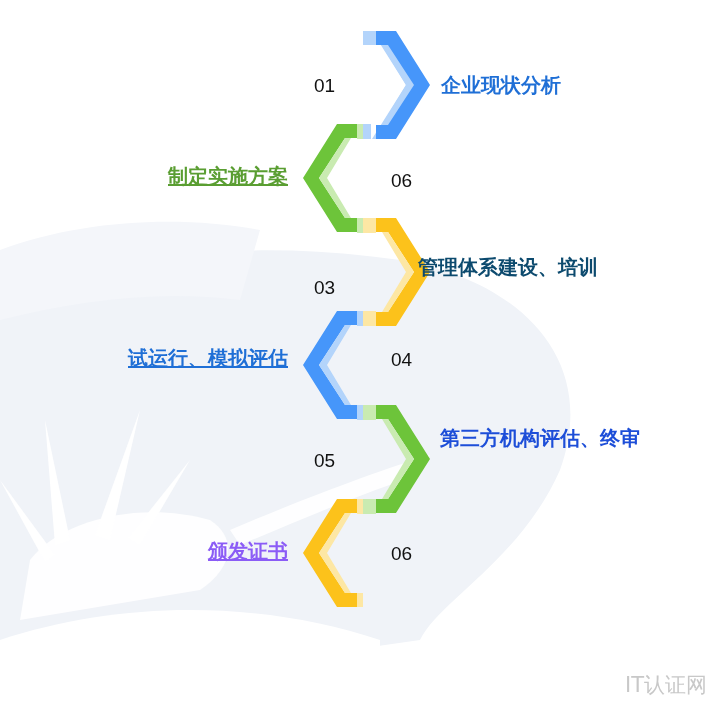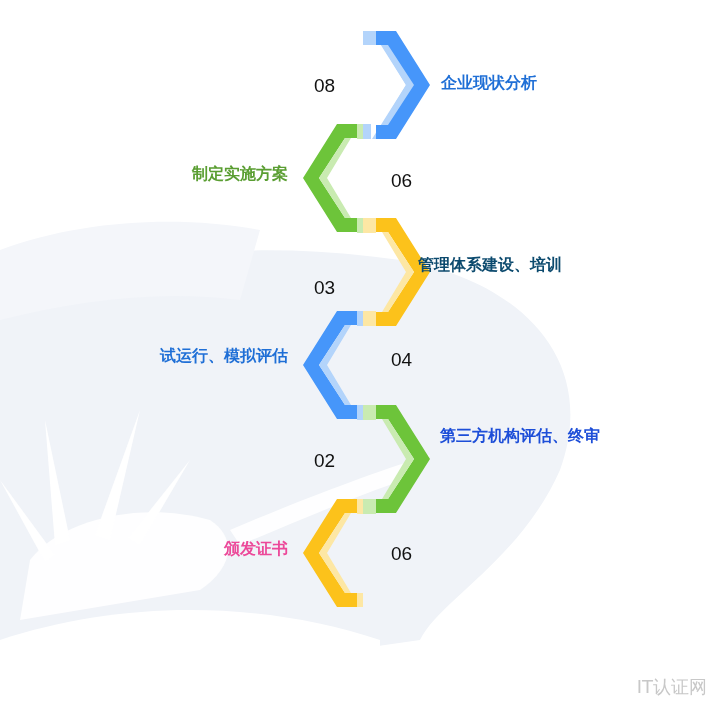--- a/index.html
+++ b/index.html
@@ -10,28 +10,28 @@
   }
   .bg { position: absolute; left: 0; top: 0; width: 715px; height: 714px; z-index: 0; }
   .chain { position: absolute; left: 0; top: 0; width: 715px; height: 714px; z-index: 1; }
   .num {
     position: absolute; z-index: 2;
     font-family: "Liberation Sans", "DejaVu Sans", sans-serif;
     font-size: 19px; color: #111111; line-height: 1;
   }
   .label {
     position: absolute; z-index: 2;
-    font-weight: bold; font-size: 16px; line-height: 1; white-space: nowrap;
+    font-weight: bold; font-size: 20px; line-height: 1; white-space: nowrap;
     letter-spacing: 0px;
   }
   .label.right { text-align: left; }
-  .label.left { text-align: right; }
+  .label.left { text-align: right; text-decoration: underline; }
   .watermark {
     position: absolute; right: 8px; bottom: 18px; z-index: 2;
-    font-size: 18px; color: #c8c8c8; line-height: 1; margin-top: 48px;
+    font-size: 21px; color: #c8c8c8; line-height: 1; margin-top: 48px;
   }
 </style>
 </head>
 <body>
 
 <svg class="bg" viewBox="0 0 715 714" xmlns="http://www.w3.org/2000/svg">
   <path d="M0 300 C 120 250, 260 240, 400 260 C 520 280, 600 360, 560 470 C 520 560, 440 600, 420 640 L 0 700 Z" fill="#f0f3f8"></path>
   <path d="M0 250 C 80 220, 180 215, 260 230 L 240 300 C 160 290, 80 300, 0 320 Z" fill="#f4f6fa"></path>
   <path d="M30 560 C 60 520, 140 500, 210 520 C 240 540, 230 570, 200 590 L 20 620 Z" fill="#ffffff" opacity="0.9"></path>
   <path d="M45 420 L 70 540 L 55 545 Z" fill="#ffffff"></path>
@@ -82,27 +82,27 @@
 
   <g>
     <polygon points="357,499 337,499 303,553 337,607 363,607 363,593 345,593 319,553 345,513 357,513" fill="#fcc21b"></polygon>
     <polygon points="357,513 345,513 319,553 345,593 357,593 351,593 327,553 351,513" fill="#fde7a4"></polygon>
     <rect x="357" y="499" width="6" height="15" fill="#fde7a4"></rect>
     <rect x="363" y="499" width="13" height="15" fill="#c9ebb1"></rect>
     <rect x="357" y="593" width="6" height="14" fill="#fde7a4"></rect>
   </g>
 </svg>
 
-<div class="num" style="left:314px; top:76px;">08</div>
+<div class="num" style="left:314px; top:76px;">01</div>
 <div class="num" style="left:391px; top:171px;">06</div>
 <div class="num" style="left:314px; top:263px;margin-top:15px;">03</div>
 <div class="num" style="left:391px; top:350px;">04</div>
-<div class="num" style="left:314px; top:451px;">02</div>
+<div class="num" style="left:314px; top:451px;">05</div>
 <div class="num" style="left:391px; top:544px;">06</div>
 
 <div class="label right" style="left:441px; top:75px; color:#1f6fd6;">企业现状分析</div>
 <div class="label left" style="right:427px; top:166px; color:#5a9e32;">制定实施方案</div>
 <div class="label right" style="left:418px; top:257px; color:#0c4a6e;">管理体系建设、培训</div>
 <div class="label left" style="right:427px; top:348px; color:#1f6fd6;">试运行、模拟评估</div>
 <div class="label right" style="left:440px; top:428px; color:#1d4ed8;">第三方机构评估、终审</div>
-<div class="label left" style="right:427px; top:541px; color:#ec4899;">颁发证书</div>
+<div class="label left" style="right:427px; top:541px; color:#8b5cf6;">颁发证书</div>
 
 <div class="watermark">IT认证网</div>
 
 </body></html>

